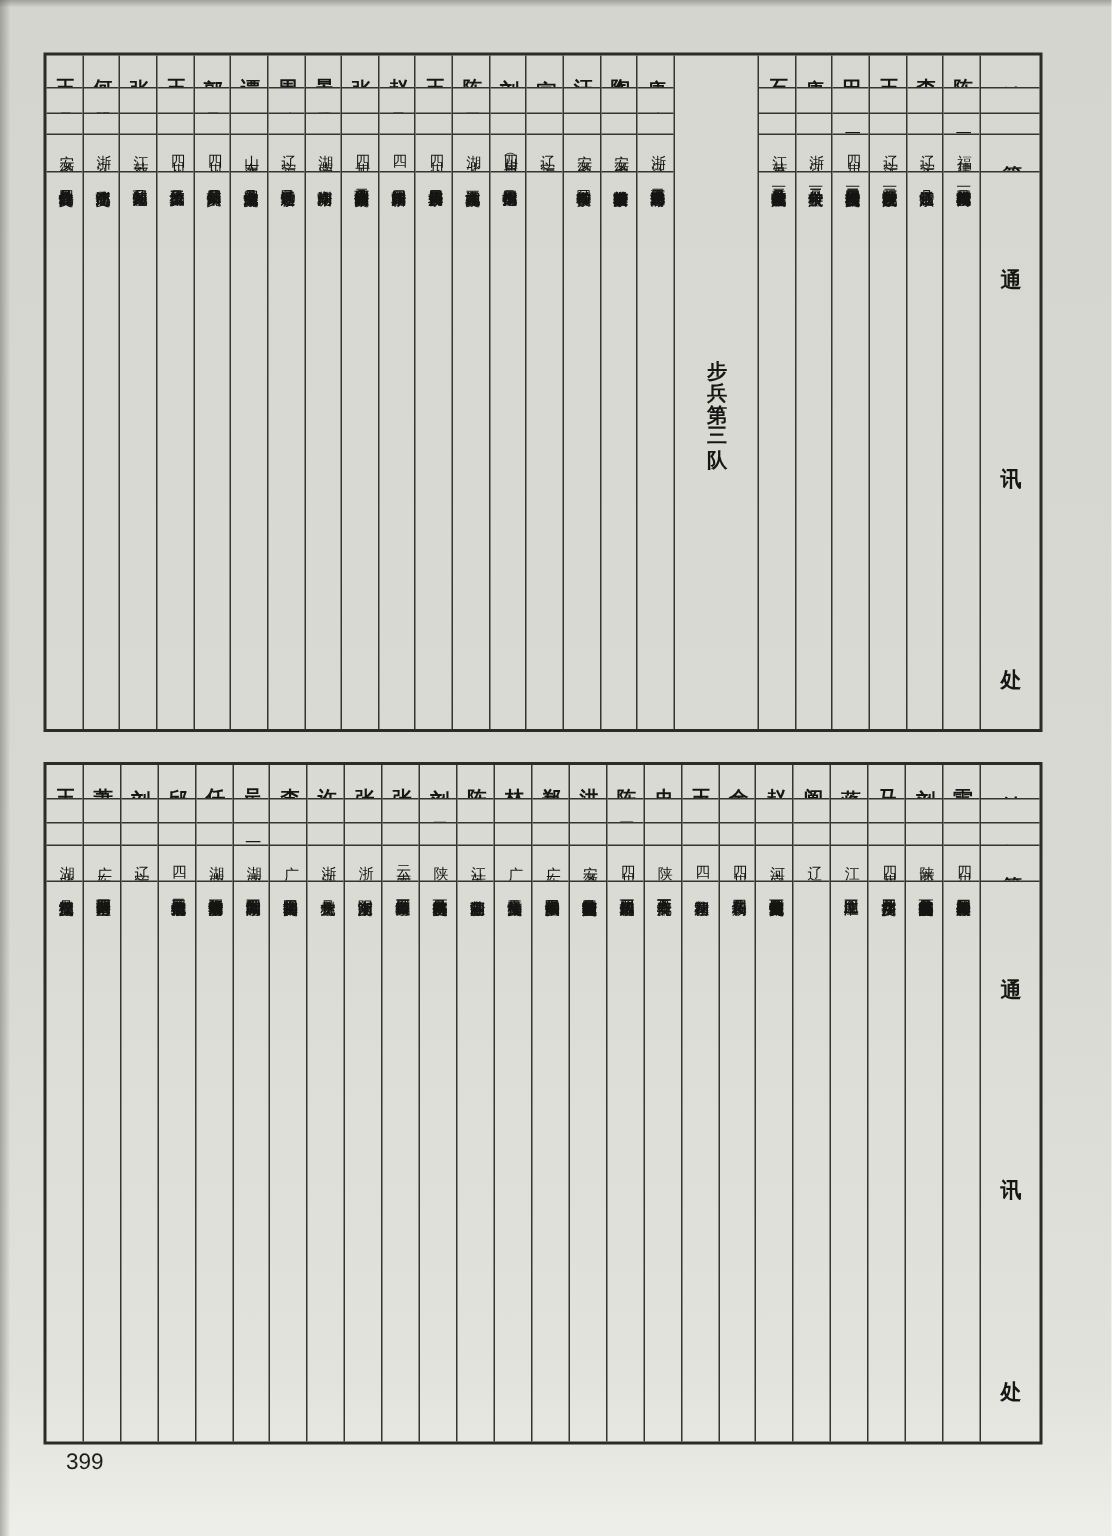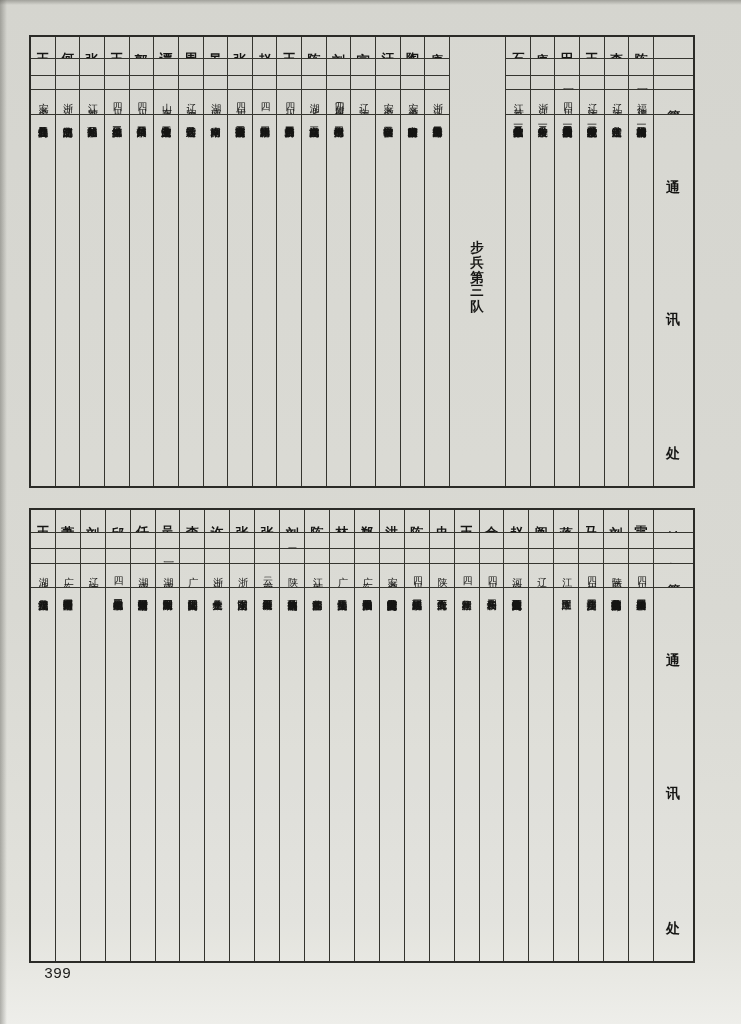--- a/index.html
+++ b/index.html
@@ -54,21 +54,21 @@
   .hcol .cell.alias > span  { height:100%; font-size:12.5px; padding:7px 0;
                               text-align:justify; text-align-last:justify; }
   .hcol .cell.age > span    { height:100%; font-size:12.5px; padding:3px 0;
                               text-align:justify; text-align-last:justify; }
   .hcol .cell.origin > span { height:100%; font-size:13px; padding:10px 0;
                               text-align:justify; text-align-last:justify; }
   .hcol .cell.address > span{ height:100%; font-size:14px; padding:52px 0;
                               text-align:justify; text-align-last:justify; }
 
   .page-num { position:absolute; left:44px; top:966px; font-size:15px;
-              font-family:Liberation Mono, monospace; color:#1d1d1b; }
+              font-family:Liberation Sans, sans-serif; color:#1d1d1b; }
 </style>
 </head>
 <body>
 
 <div class="page">
   <div class="roster" id="table-top">
       <div class="col hcol">
         <div class="cell name">
           <span>姓名</span>
         </div>

